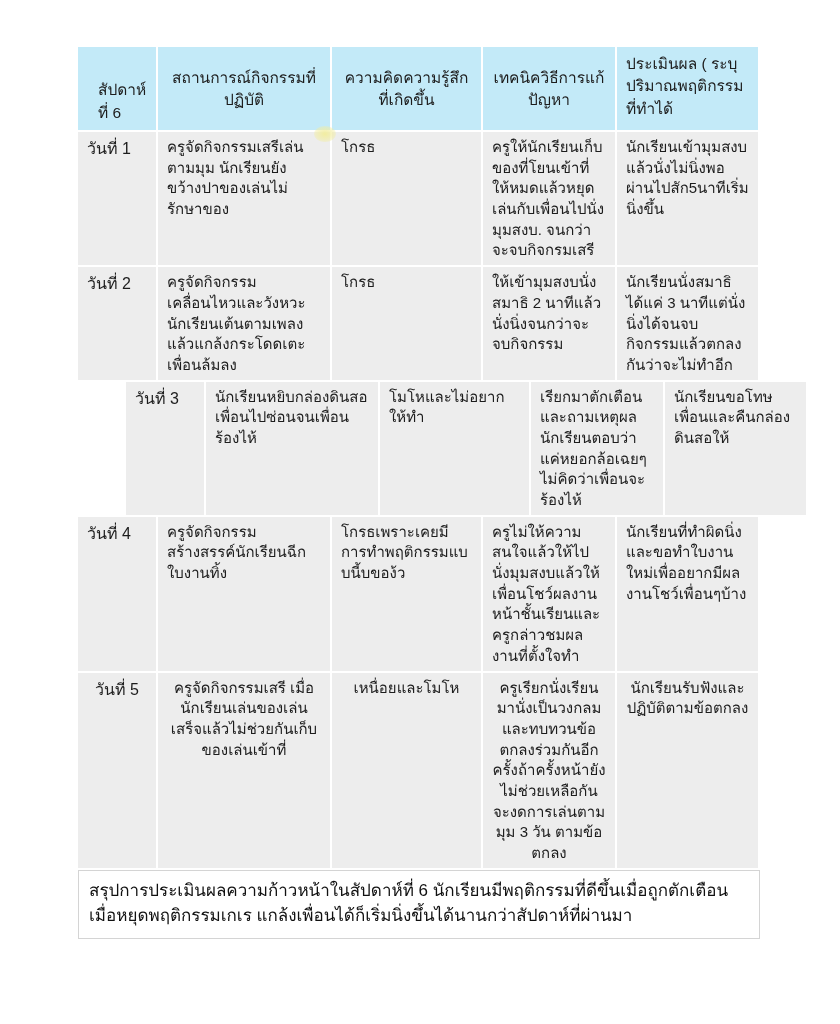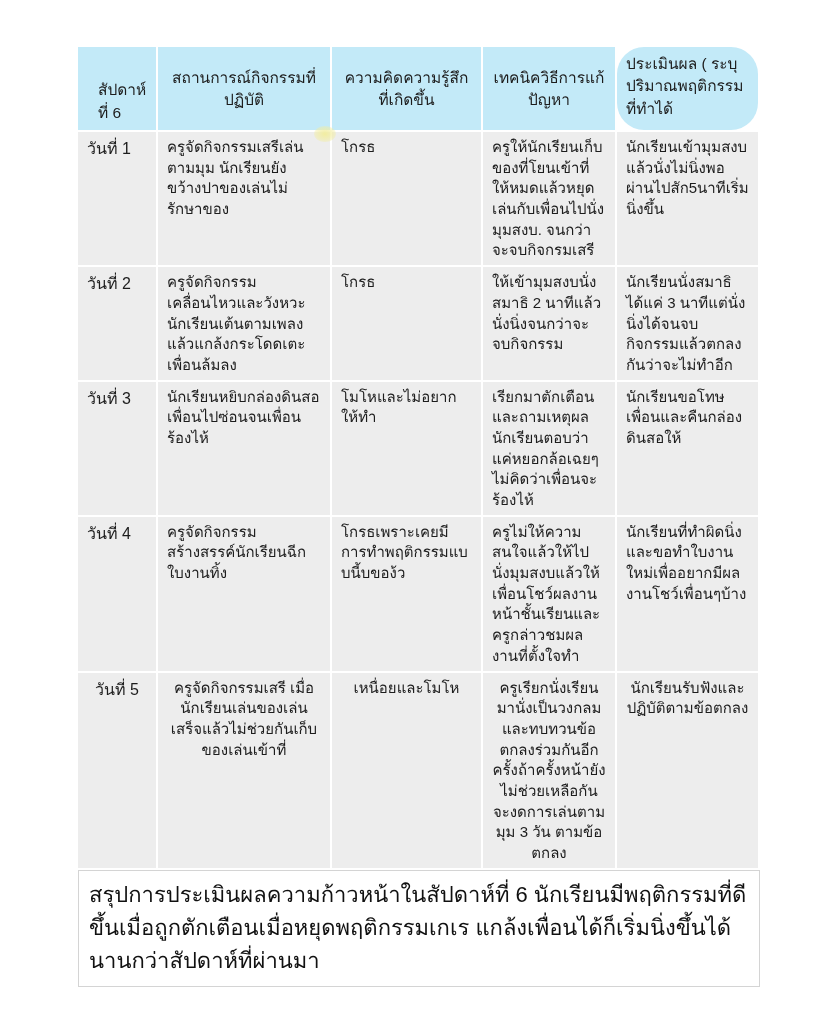--- a/index.html
+++ b/index.html
@@ -22,32 +22,32 @@
     padding:5px 9px 4px 9px;
     font-size:15px;
     line-height:1.38;
     overflow-wrap:break-word;
     white-space:normal;
   }
   .row.header{min-height:83px;}
   .row.header .cell{background:var(--header_bg,#c3eaf8);display:flex;font-size:15.5px;line-height:1.45;}
   .hc1{align-items:flex-end;padding-bottom:6px;padding-left:20px;}
   .hc-mid{align-items:center;justify-content:center;text-align:center;}
-  .hc5{align-items:flex-start;padding-top:6px;border-radius:27px;}
+  .hc5{align-items:flex-start;padding-top:6px;}
   .rh1{min-height:108px;}
   .rh2{min-height:108px;}
-  .rh3{min-height:110px;}
+  .rh3{min-height:110px;margin-left:48px;}
   .rh4{min-height:128px;}
   .rh5{min-height:146px;text-align:center;}
   .day{font-size:16px;padding-top:6px;}
   .summary{
     background:#ffffff;
     border:1px solid var(--summary_border,#d4d4d4);
     padding:7px 10px 9px 10px;
-    font-size:22px;
+    font-size:17px;
     line-height:1.5;
     color:#111111;
   }
   .smudge{
     position:absolute;left:314px;top:126px;width:22px;height:16px;
     background:radial-gradient(ellipse at center, var(--highlight,#f2eda1) 0%, rgba(242,237,161,0.55) 55%, rgba(242,237,161,0) 100%);
     border-radius:50%;
     pointer-events:none;
   }
 </style>

